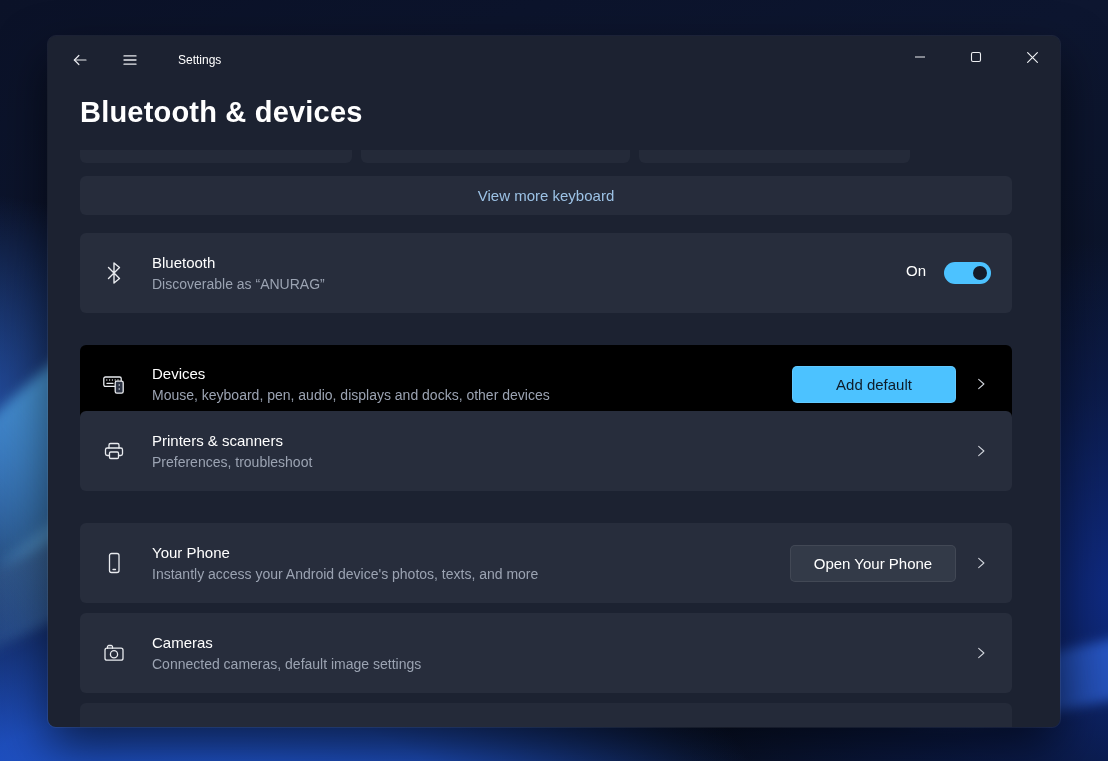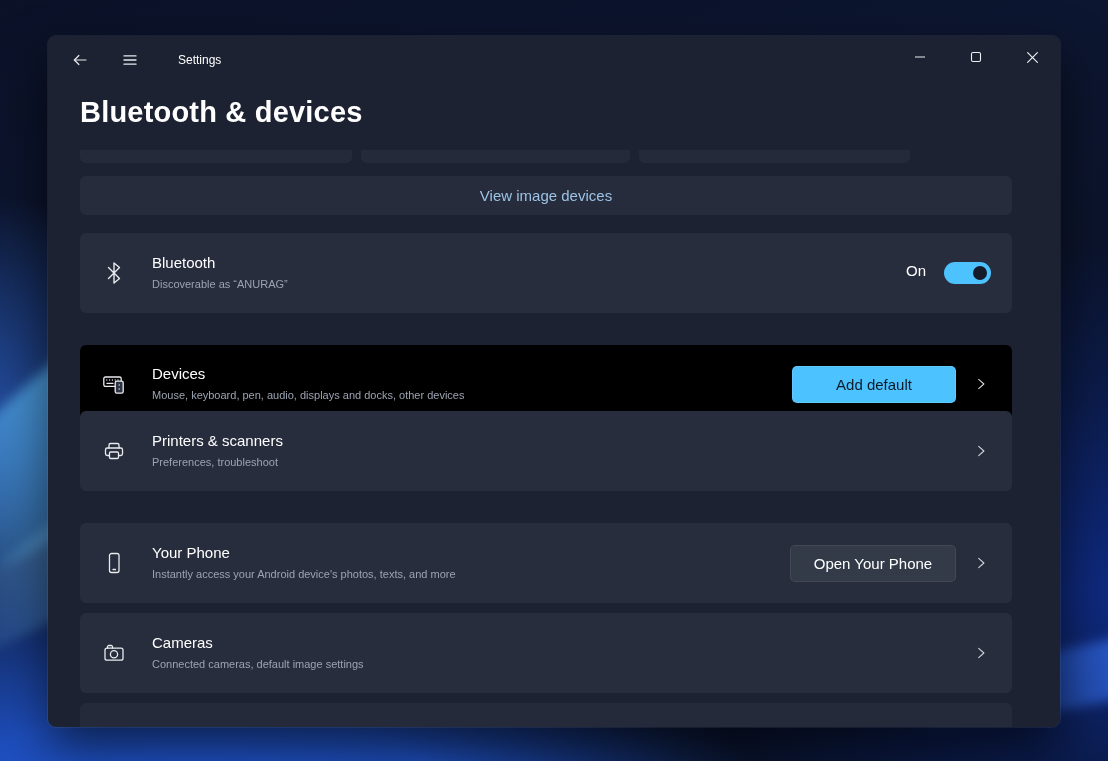--- a/index.html
+++ b/index.html
@@ -54,21 +54,21 @@
   .row.bluetooth{top:197px;}
   .row.devices{top:309px;height:78px;background:#000000;}
   .row.printers{top:375px;}
   .row.phone{top:487px;}
   .row.cameras{top:577px;}
   .row.partial-bottom{top:667px;height:40px;background:#242a39;}
 
   .row-icon{width:24px;height:24px;margin-left:22px;flex:0 0 auto;}
   .row-text{margin-left:26px;flex:1 1 auto;min-width:0;}
   .row-title{color:#ffffff;font-size:15px;line-height:20px;}
-  .row-sub{color:#9ba3b2;font-size:11px;line-height:18px;margin-top:2px;}
+  .row-sub{color:#9ba3b2;font-size:14px;line-height:18px;margin-top:2px;}
 
   .toggle-wrap{display:flex;align-items:flex-start;margin-right:-3px;}
   .toggle-label{color:#ffffff;font-size:15px;margin-right:18px;}
   .toggle{width:47px;height:22px;border-radius:11px;background:#4cc2ff;position:relative;}
   .toggle .knob{position:absolute;right:4px;top:4px;width:14px;height:14px;border-radius:50%;background:#151b29;}
 
   .btn{height:37px;display:flex;align-items:center;justify-content:center;
     font-size:15px;border-radius:5px;box-sizing:border-box;flex:0 0 auto;}
   .btn.accent{min-width:164px;background:#4cc2ff;color:#0e1c29;border:1px solid rgba(255,255,255,.12);}
   .btn.neutral{min-width:166px;background:#333a48;color:#ffffff;border:1px solid rgba(255,255,255,.075);}
@@ -132,21 +132,21 @@
 
   <div class="page-title">Bluetooth &amp; devices</div>
 
   <div class="partial-strip">
     <div class="partial-card c1"></div>
     <div class="partial-card c2"></div>
     <div class="partial-card c3"></div>
   </div>
 
   <div class="view-more">
-    <span>View image devices</span>
+    <span>View more keyboard</span>
   </div>
 
   <div class="row bluetooth">
     <span class="row-icon">
       <svg width="24" height="24" viewBox="0 0 24 24" fill="none" stroke="#e9ebef" stroke-width="1.4" stroke-linecap="round" stroke-linejoin="round">
         <path d="M6.5 6.5l11 11L12 22V2l5.5 4.5-11 11"></path>
       </svg>
     </span>
     <div class="row-text">
       <div class="row-title">Bluetooth</div>

